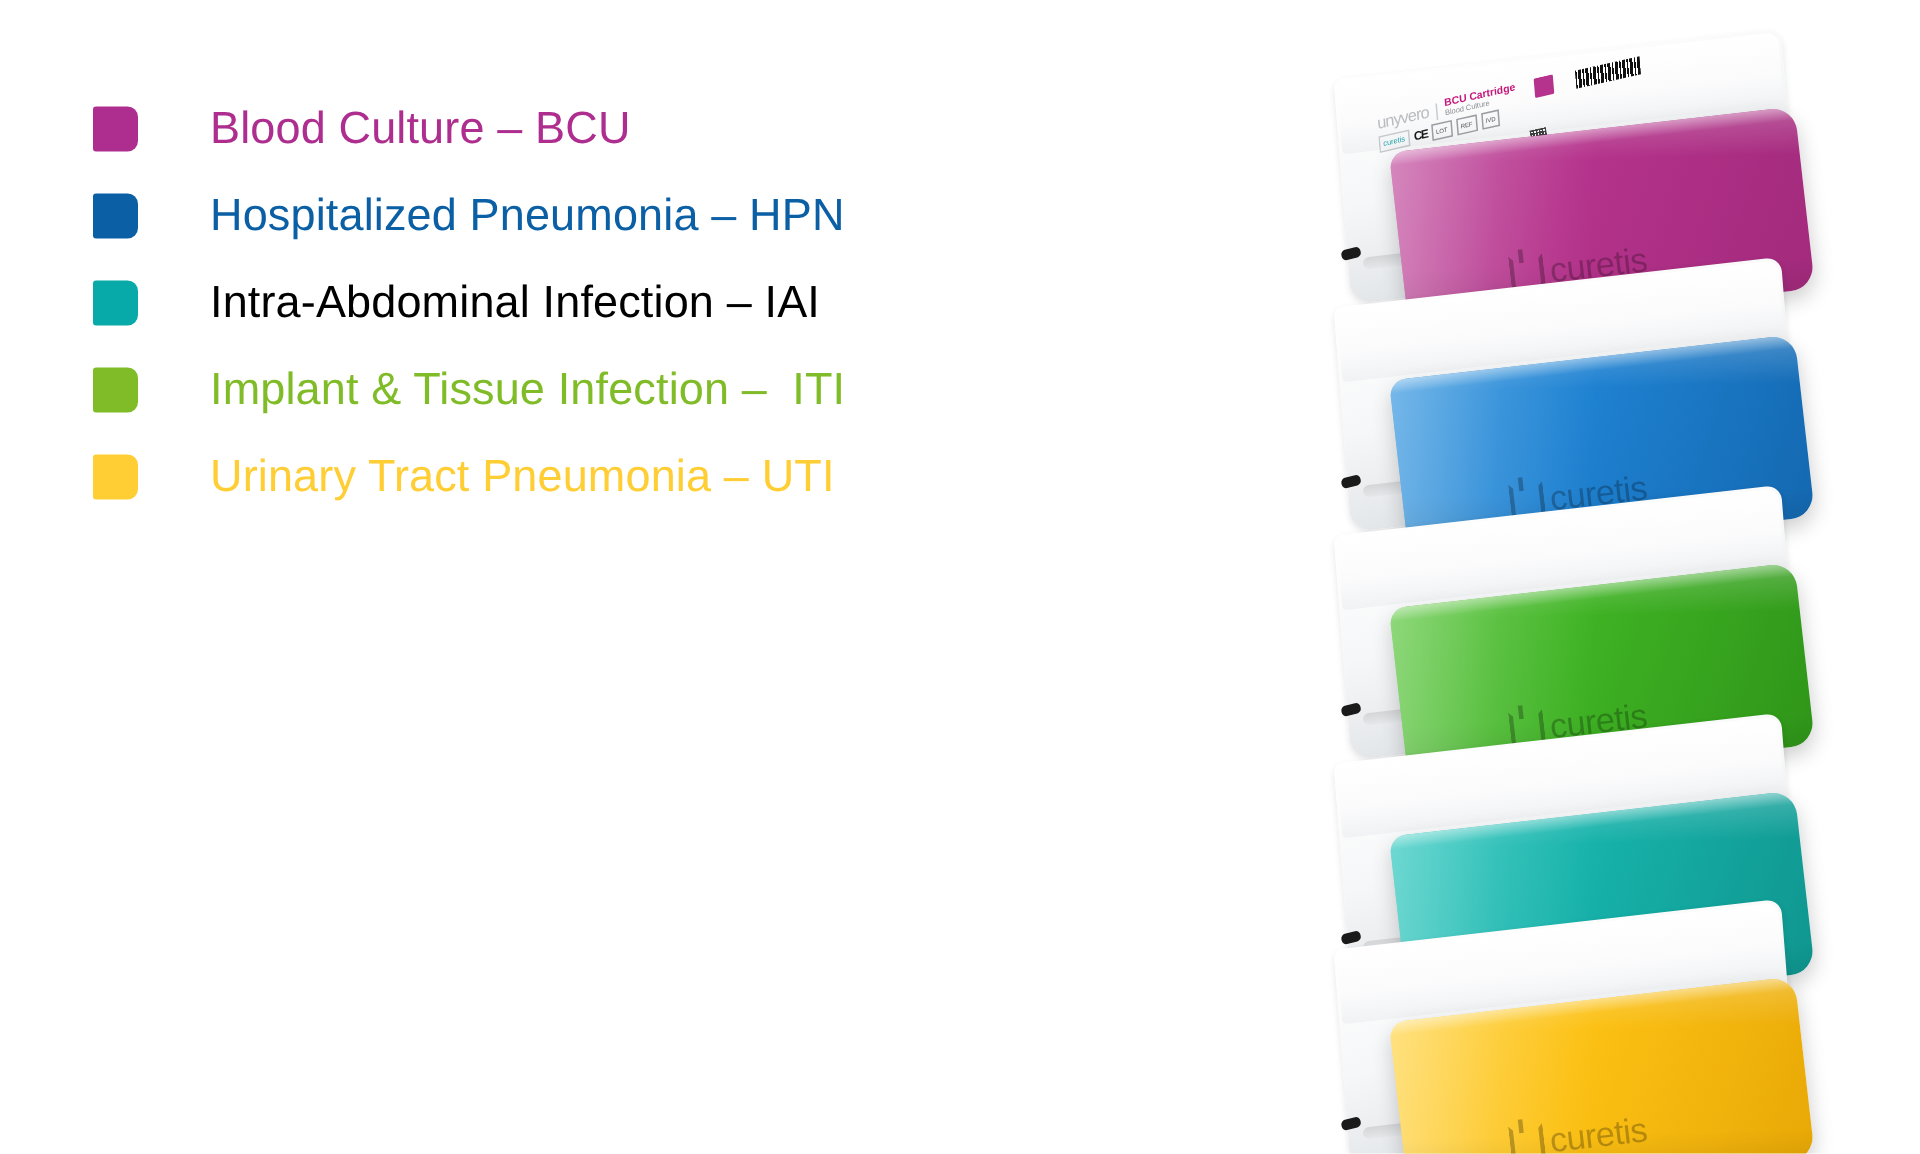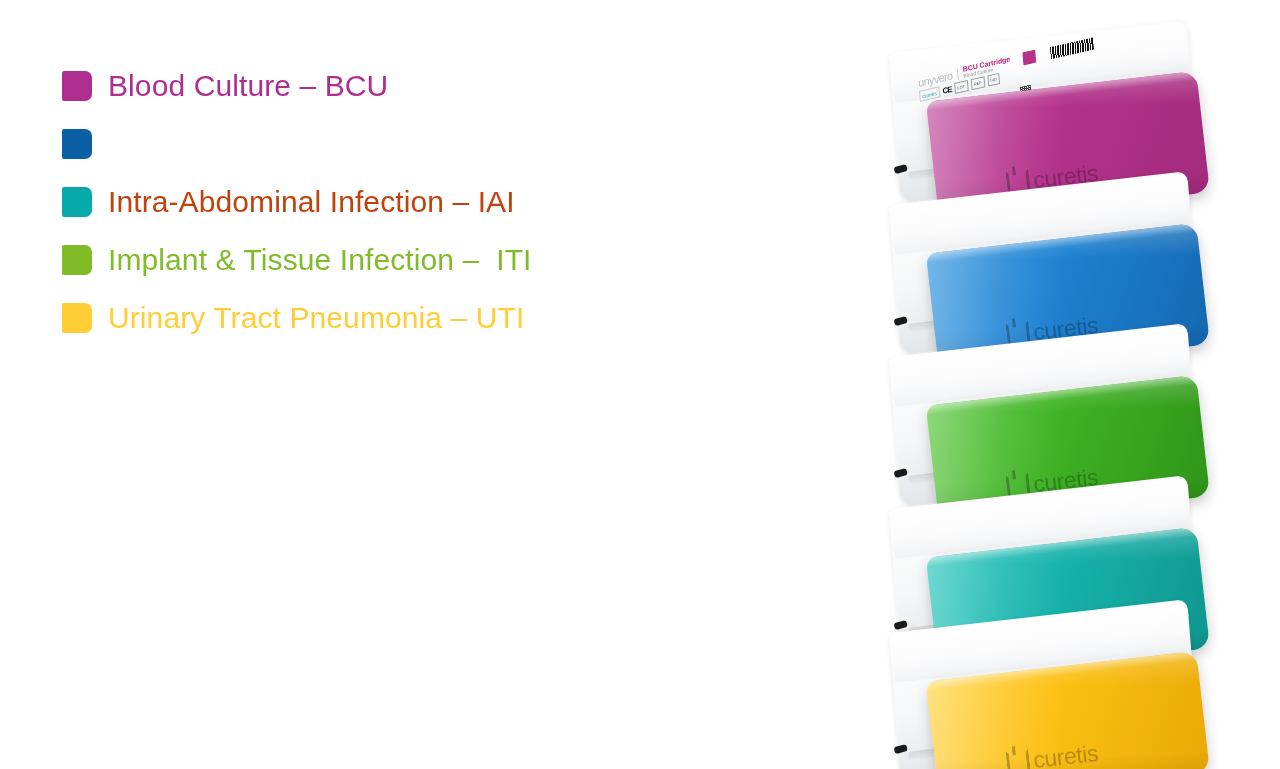--- a/index.html
+++ b/index.html
@@ -20,20 +20,21 @@
   #legend {
     position: absolute;
     left: 62px;
     top: 57px;
     width: 620px;
   }
   .legend-row {
     display: flex;
     align-items: center;
     height: 58px;
+    gap: 32px;
   }
   .swatch {
     width: 30px;
     height: 30px;
     flex: 0 0 30px;
     border-radius: 2px 7px 7px 2px;
   }
   .legend-label {
     margin-left: 16px;
     font-size: 30px;
@@ -271,25 +272,26 @@
 
 <div id="legend">
 
   <div class="legend-row">
     <span class="swatch" style="background: rgb(174, 46, 143);"></span>
     <span class="legend-label" style="color: rgb(174, 46, 143);">Blood Culture – BCU</span>
   </div>
 
   <div class="legend-row">
     <span class="swatch" style="background: rgb(10, 95, 165);"></span>
+    <span class="legend-label" style="color: rgb(10, 95, 165);">Hospitalized Pneumonia – HPN</span>
   </div>
 
   <div class="legend-row">
     <span class="swatch" style="background: rgb(7, 170, 168);"></span>
-    <span class="legend-label" style="color: #c2410c; text-align: center;">Intra-Abdominal Infection – IAI</span>
+    <span class="legend-label" style="color: #000000; text-align: center;">Intra-Abdominal Infection – IAI</span>
   </div>
 
   <div class="legend-row">
     <span class="swatch" style="background: rgb(128, 188, 40);"></span>
     <span class="legend-label" style="color: rgb(128, 188, 40);">Implant &amp; Tissue Infection –  ITI</span>
   </div>
 
   <div class="legend-row">
     <span class="swatch" style="background: rgb(255, 205, 52);"></span>
     <span class="legend-label" style="color: rgb(255, 205, 52);">Urinary Tract Pneumonia – UTI</span>

